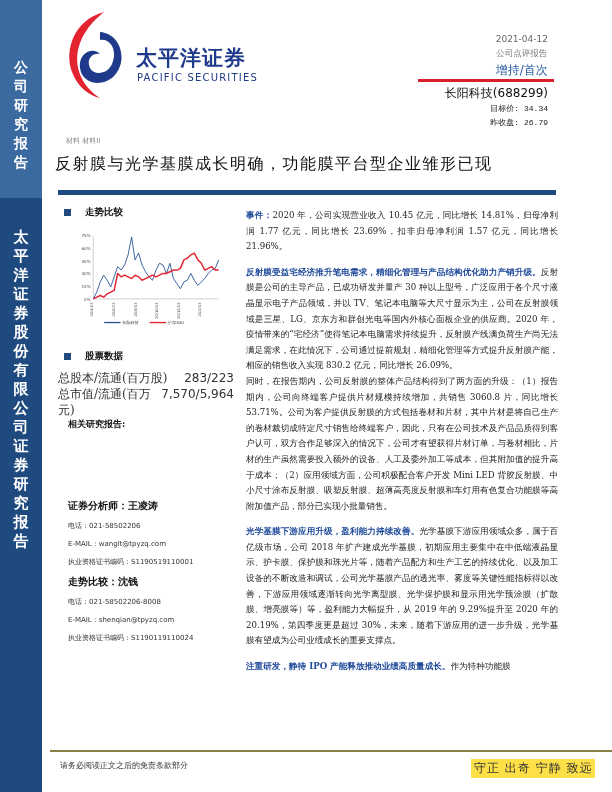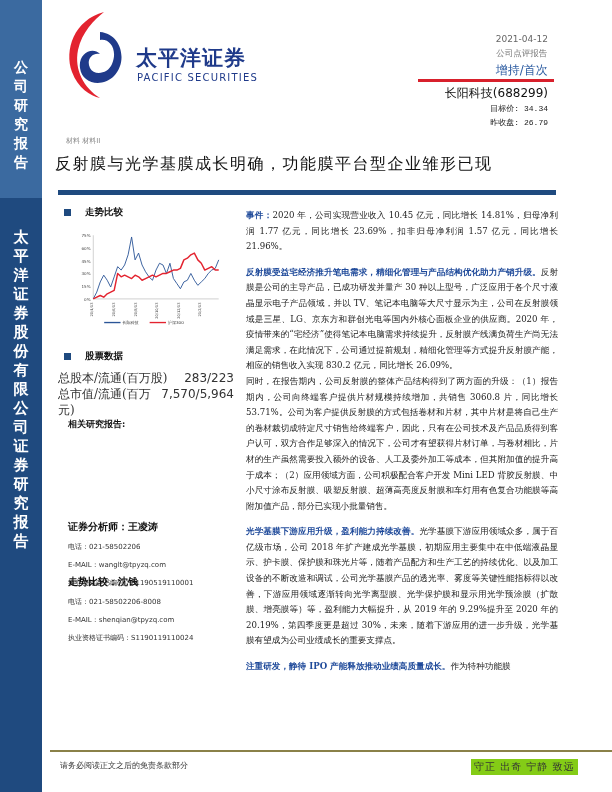--- a/index.html
+++ b/index.html
@@ -54,21 +54,21 @@
 
   
   .rcol { position: absolute; left: 246px; top: 208px; width: 312px; font-size: 8.6px; line-height: 15.6px; color: #222; text-align: justify; }
   .rcol p { margin-bottom: 0; }
   .rcol .gap { height: 10px; }
   .bl { color: #1f4a9a; font-weight: bold; }
 
   
   .foot-rule { position: absolute; left: 50px; top: 750px; width: 562px; height: 2px; background: #8a8148; }
   .foot-left { position: absolute; left: 60px; top: 760px; font-size: 8px; color: #333; }
-  .foot-right { position: absolute; left: 471px; top: 759px; font-size: 10px; color: #333; background: #84cc16; padding: 1px 3px; letter-spacing: 1px; }
+  .foot-right { position: absolute; left: 471px; top: 759px; font-size: 12px; color: #333; background: #fde047; padding: 1px 3px; letter-spacing: 1px; }
 </style>
 </head>
 <body>
 
 <div class="side-band side-top"></div>
 <div class="side-band side-bottom"></div>
 <div class="vtext vtext-1" id="vt1">
     <span>公</span>
     <span>司</span>
     <span>研</span>
@@ -161,21 +161,21 @@
         <span>283/223</span>
       </div>
     <div class="st-row">
         <span class="st-label">总市值/流通(百万元)</span>
         <span>7,570/5,964</span>
       </div>
   </div>
 
   <div class="rel-head" style="top:218px;">相关研究报告:</div>
 
-  <div class="analyst" style="top:295px;margin-top:21px;">
+  <div class="analyst" style="top:295px;">
     <div class="an-name">证券分析师：王凌涛</div>
     <div class="an-line">电话：021-58502206</div>
     <div class="an-line">E-MAIL：wanglt@tpyzq.com</div>
     <div class="an-line">执业资格证书编码：S1190519110001</div>
   </div>
   <div class="analyst" style="top:371px;">
     <div class="an-name">走势比较：沈钱</div>
     <div class="an-line">电话：021-58502206-8008</div>
     <div class="an-line">E-MAIL：shenqian@tpyzq.com</div>
     <div class="an-line">执业资格证书编码：S1190119110024</div>

